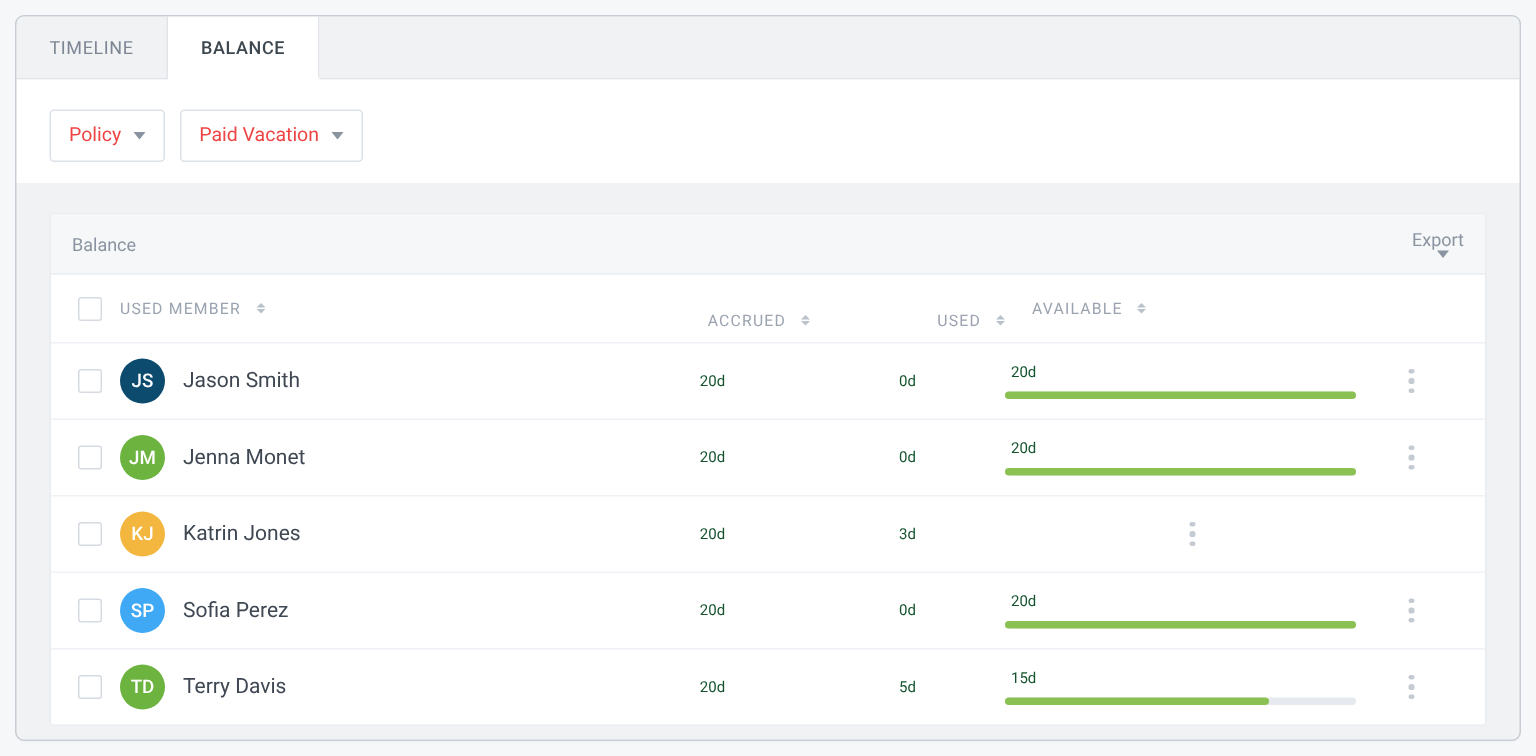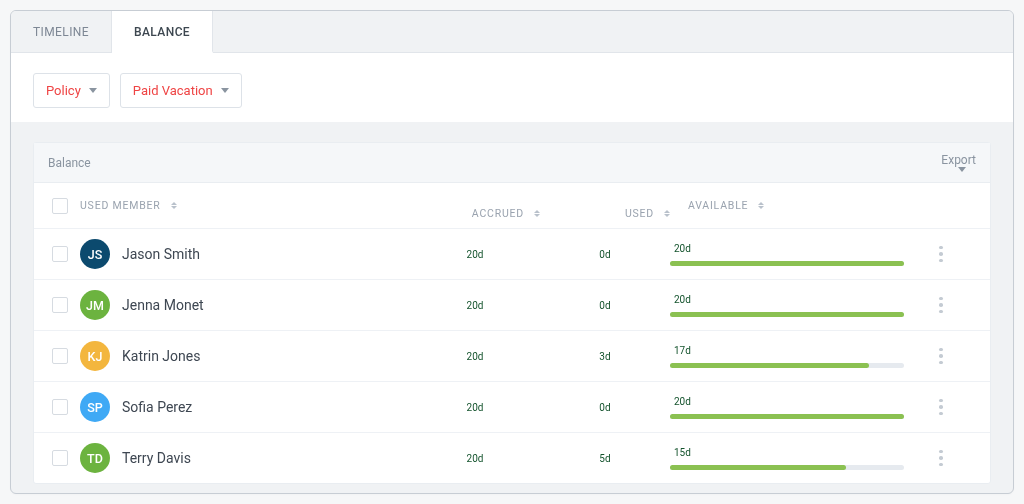--- a/index.html
+++ b/index.html
@@ -215,26 +215,20 @@
         <div class="row">
           <div style="display:flex;justify-content:center;">
             <span class="checkbox"></span>
           </div>
           <div class="member">
             <span class="avatar" style="background:#f3b63e">KJ</span>
             <span class="name">Katrin Jones</span>
           </div>
           <div class="val">20d</div>
           <div class="val">3d</div>
-          <div class="available-cell">
-            <span class="val">17d</span>
-            <div class="bar">
-              <div class="fill" style="width:85%"></div>
-            </div>
-          </div>
           <div class="kebab">
             <span></span>
             <span></span>
             <span></span>
           </div>
         </div>
         <div class="row">
           <div style="display:flex;justify-content:center;">
             <span class="checkbox"></span>
           </div>

